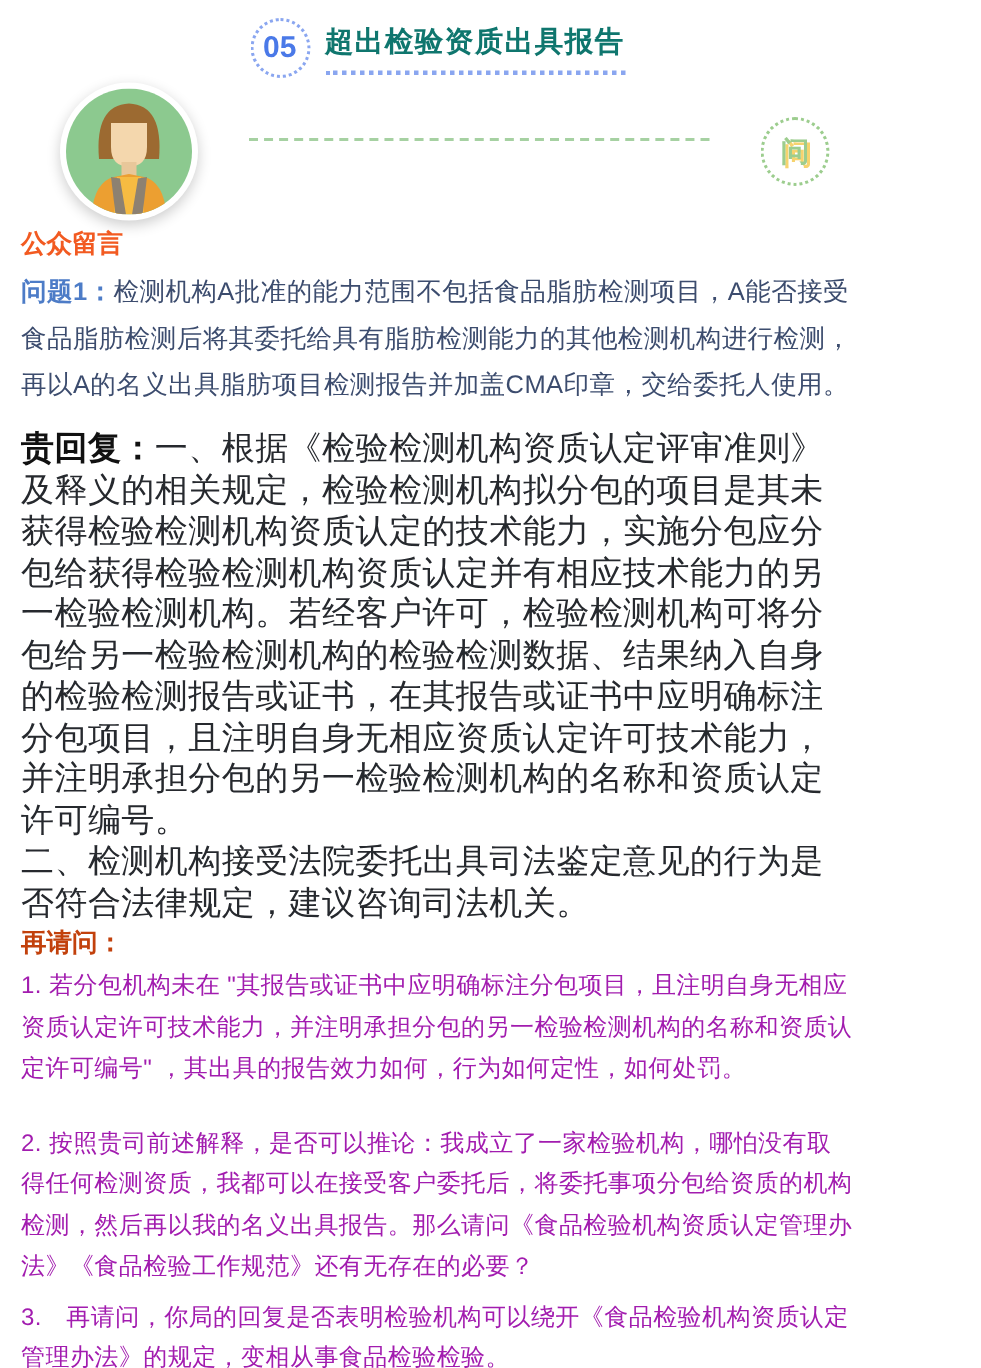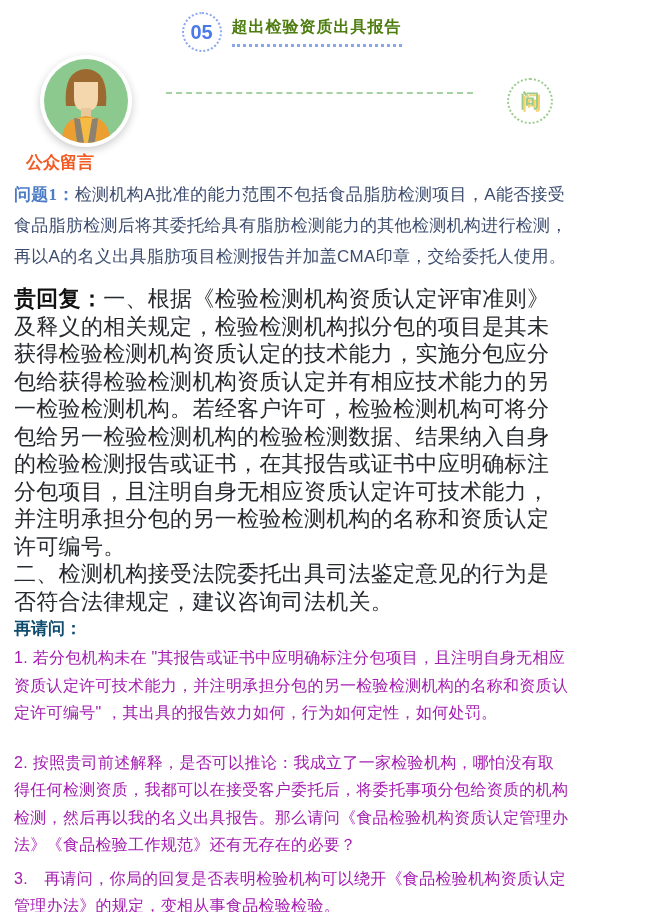--- a/index.html
+++ b/index.html
@@ -14,21 +14,21 @@
     display:flex; justify-content:center; align-items:center;
     padding-top:12px; gap:10px;
   }
   .num-badge {
     width:36px; height:36px; flex:none;
     border:2px dotted #8aa6f0; border-radius:50%;
     color:#4a79e8; font-weight:bold; font-size:20px;
     display:flex; align-items:center; justify-content:center;
   }
   .page-title {
-    margin:0; font-size:16px; font-weight:bold; color:#4d7c0f;
+    margin:0; font-size:19px; font-weight:bold; color:#0f766e;
     letter-spacing:1px; border-bottom:3px dotted #8aa6f0; padding-bottom:6px;
   }
 
   
   .intro-row {
     display:flex; align-items:center;
     height:94px; padding:2px 30px 0 40px;
   }
   .avatar-wrap {
     width:92px; height:92px; flex:none; border-radius:50%;
@@ -43,36 +43,36 @@
     width:42px; height:42px; flex:none;
     border:2px dotted #9ccd8e; border-radius:50%;
     color:#9ccd8e; font-size:19px; font-weight:bold;
     display:flex; align-items:center; justify-content:center;
     text-shadow:2px 2px 0 #f6d36e;
   }
 
   
   .content { padding:0 14px; }
   .section-label {
-    margin:4px 12px 5px; font-size:17px; font-weight:bold; color:#f25a21;
+    margin:4px 0 5px; font-size:17px; font-weight:bold; color:#f25a21;
     line-height:22px;
   }
   p { margin:0; }
   .q {
     color:#3c4c6e; font-size:17px; line-height:31px; letter-spacing:0.3px;
   }
-  .q-lead { color:#4d7cc7; font-weight:bold;font-family:Liberation Serif, serif; }
+  .q-lead { color:#4d7cc7; font-weight:bold; }
   .q + .q { margin-top:9px; }
   .reply {
     margin-top:13px; color:#26292e; font-size:22px; line-height:27.5px;
     letter-spacing:0.3px;
   }
   .reply-lead { font-weight:bold; color:#111111; }
   .followup-label {
-    margin-top:0; color:#0c4a6e; font-size:17px; font-weight:bold;
+    margin-top:0; color:#c2410c; font-size:17px; font-weight:bold;
     line-height:27px;
   }
   .fu {
     color:#a21caf; font-size:16px; line-height:27.5px; letter-spacing:0.3px;
   }
   .fu-1 { margin-top:2px; }
   .fu-2 { margin-top:22px; }
   .fu-3 { margin-top:6px; }
 </style>
 </head>

